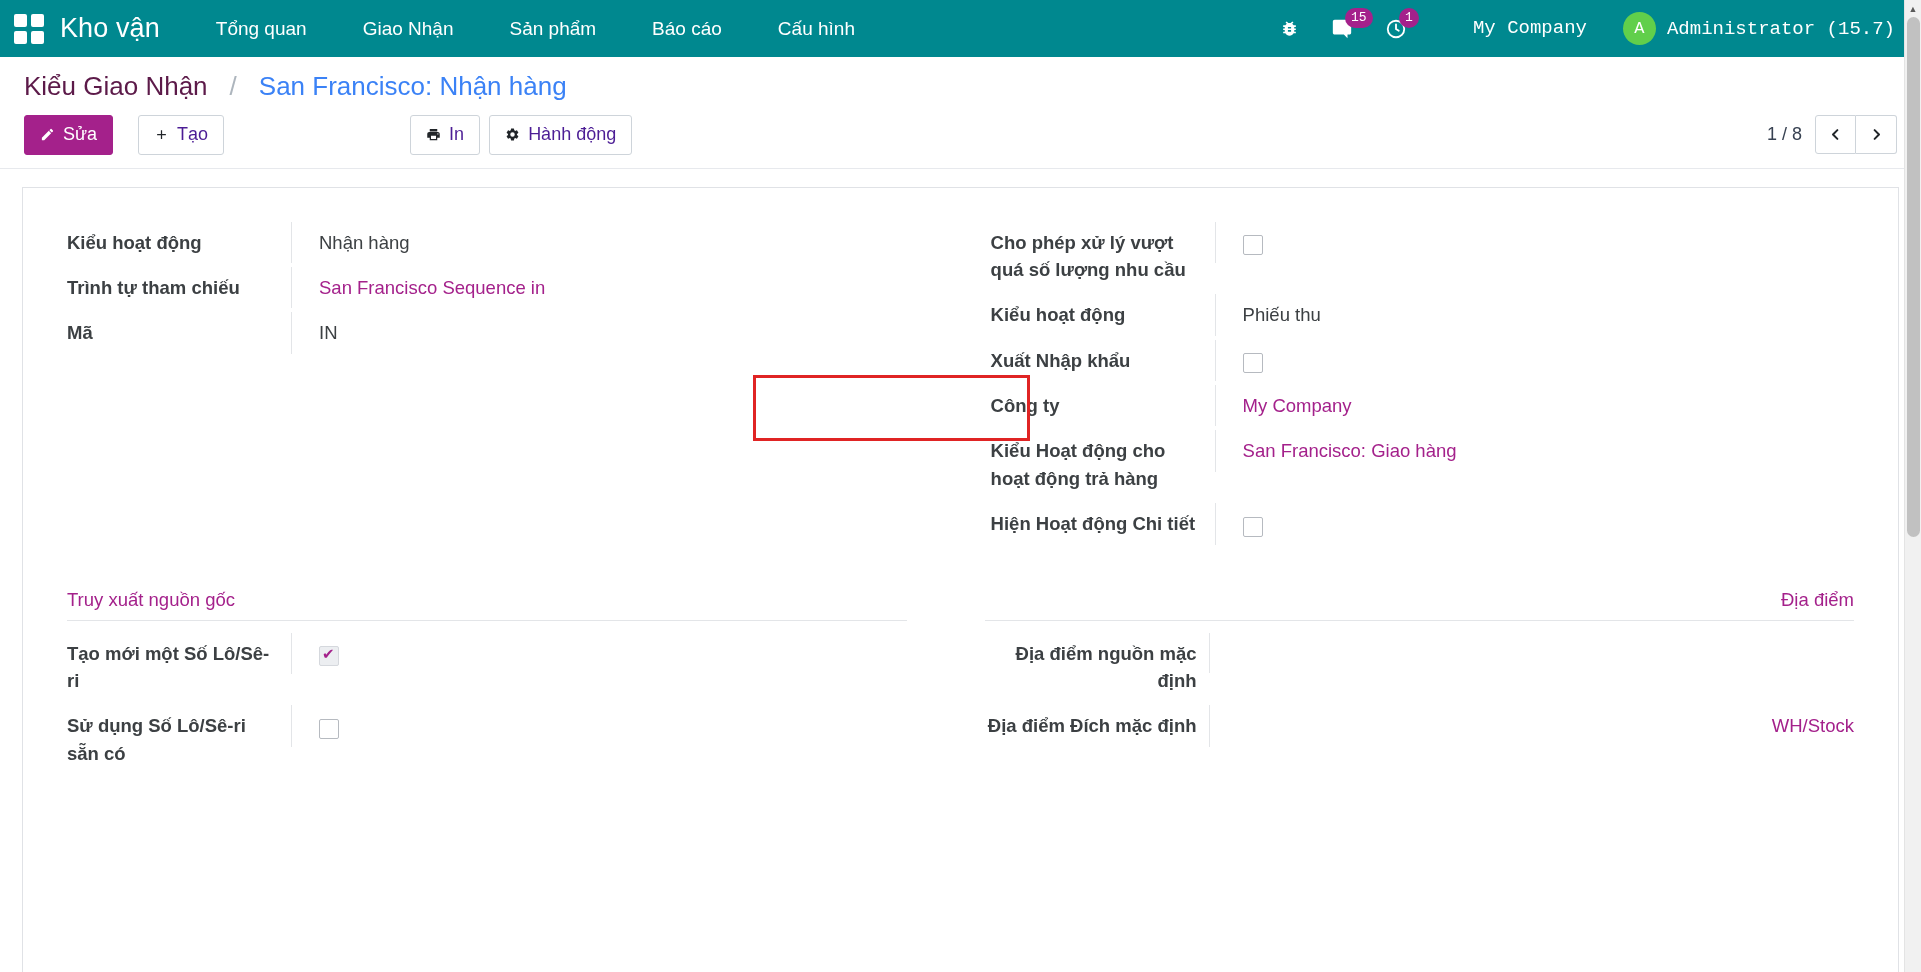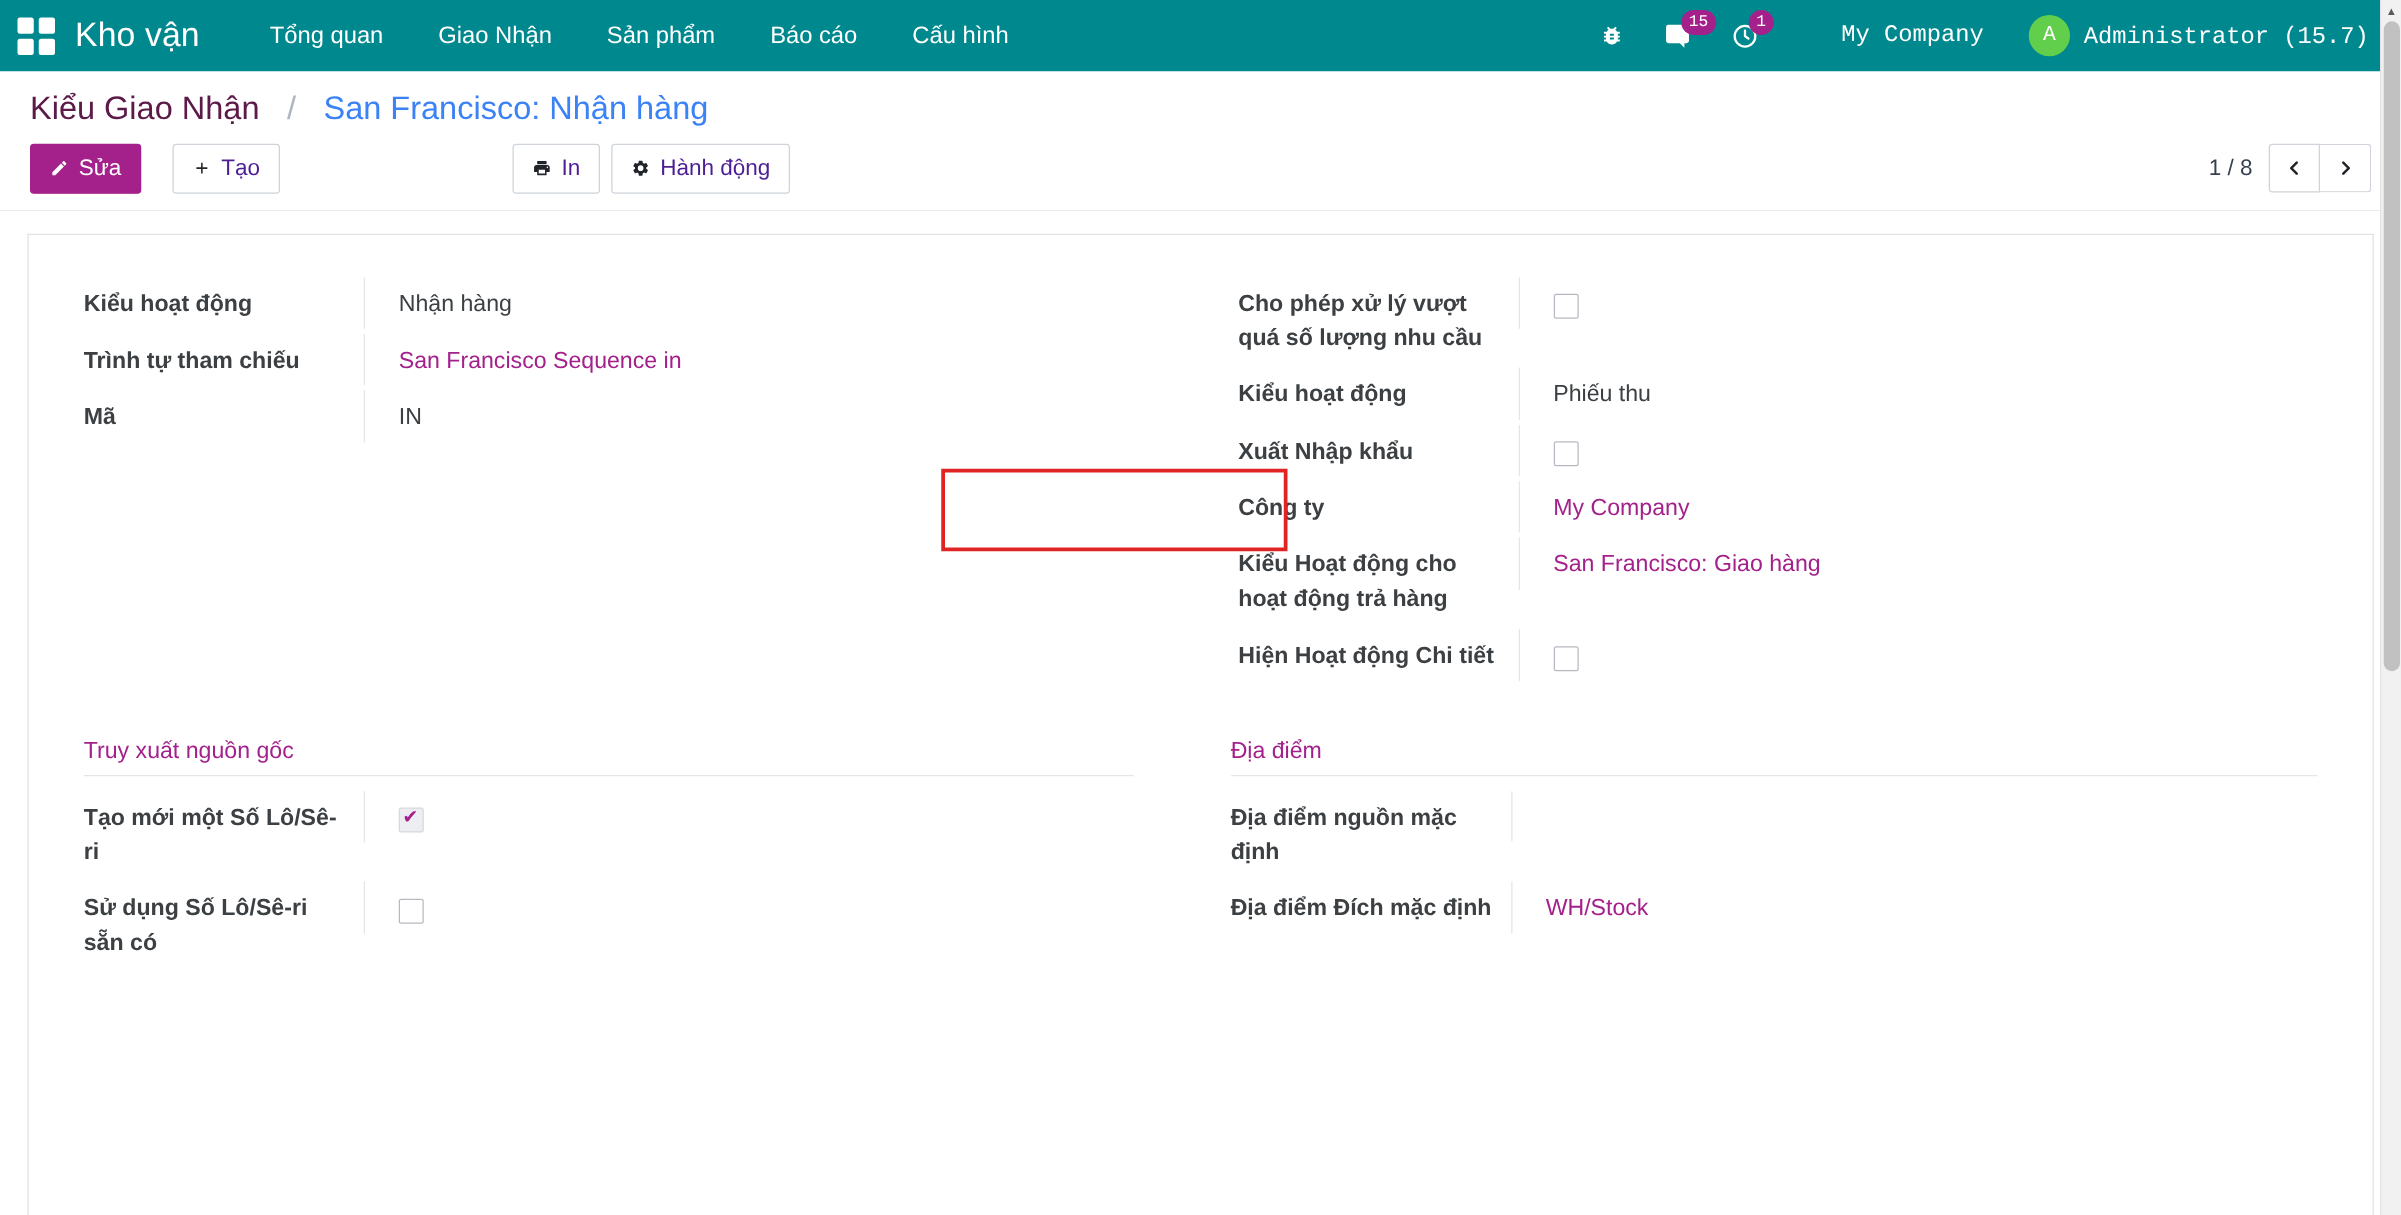--- a/index.html
+++ b/index.html
@@ -40,21 +40,21 @@
     font-weight: 400;
     margin-left: 14px;
     margin-right: 34px;
     white-space: nowrap;
     letter-spacing: .1px;
     cursor: pointer;
   }
   .menu {
     display: flex;
     align-items: center;
-    gap: 0px;
+    gap: 12px;
     height: 100%;
   }
   .menu-item {
     font-size: 19px;
     padding: 0 22px;
     line-height: 57px;
     white-space: nowrap;
     cursor: pointer;
     color: #ffffff;
   }
@@ -263,21 +263,21 @@
     height: 66px;
     z-index: 8;
   }
 
   
   .sections {
     display: flex;
     margin-top: 40px;
   }
   .section-col { width: 50%; padding-right: 54px; }
-  .section-col.right { padding-right: 0; padding-left: 24px; }
+  .section-col.right { padding-right: 0; padding-left: 24px; text-align: right; }
   .section-title {
     color: #a4218b;
     font-size: 18.5px;
     padding-bottom: 9px;
     border-bottom: 1px solid #e3e5e8;
     margin-bottom: 12px;
   }
 
   
   .scrollbar {

